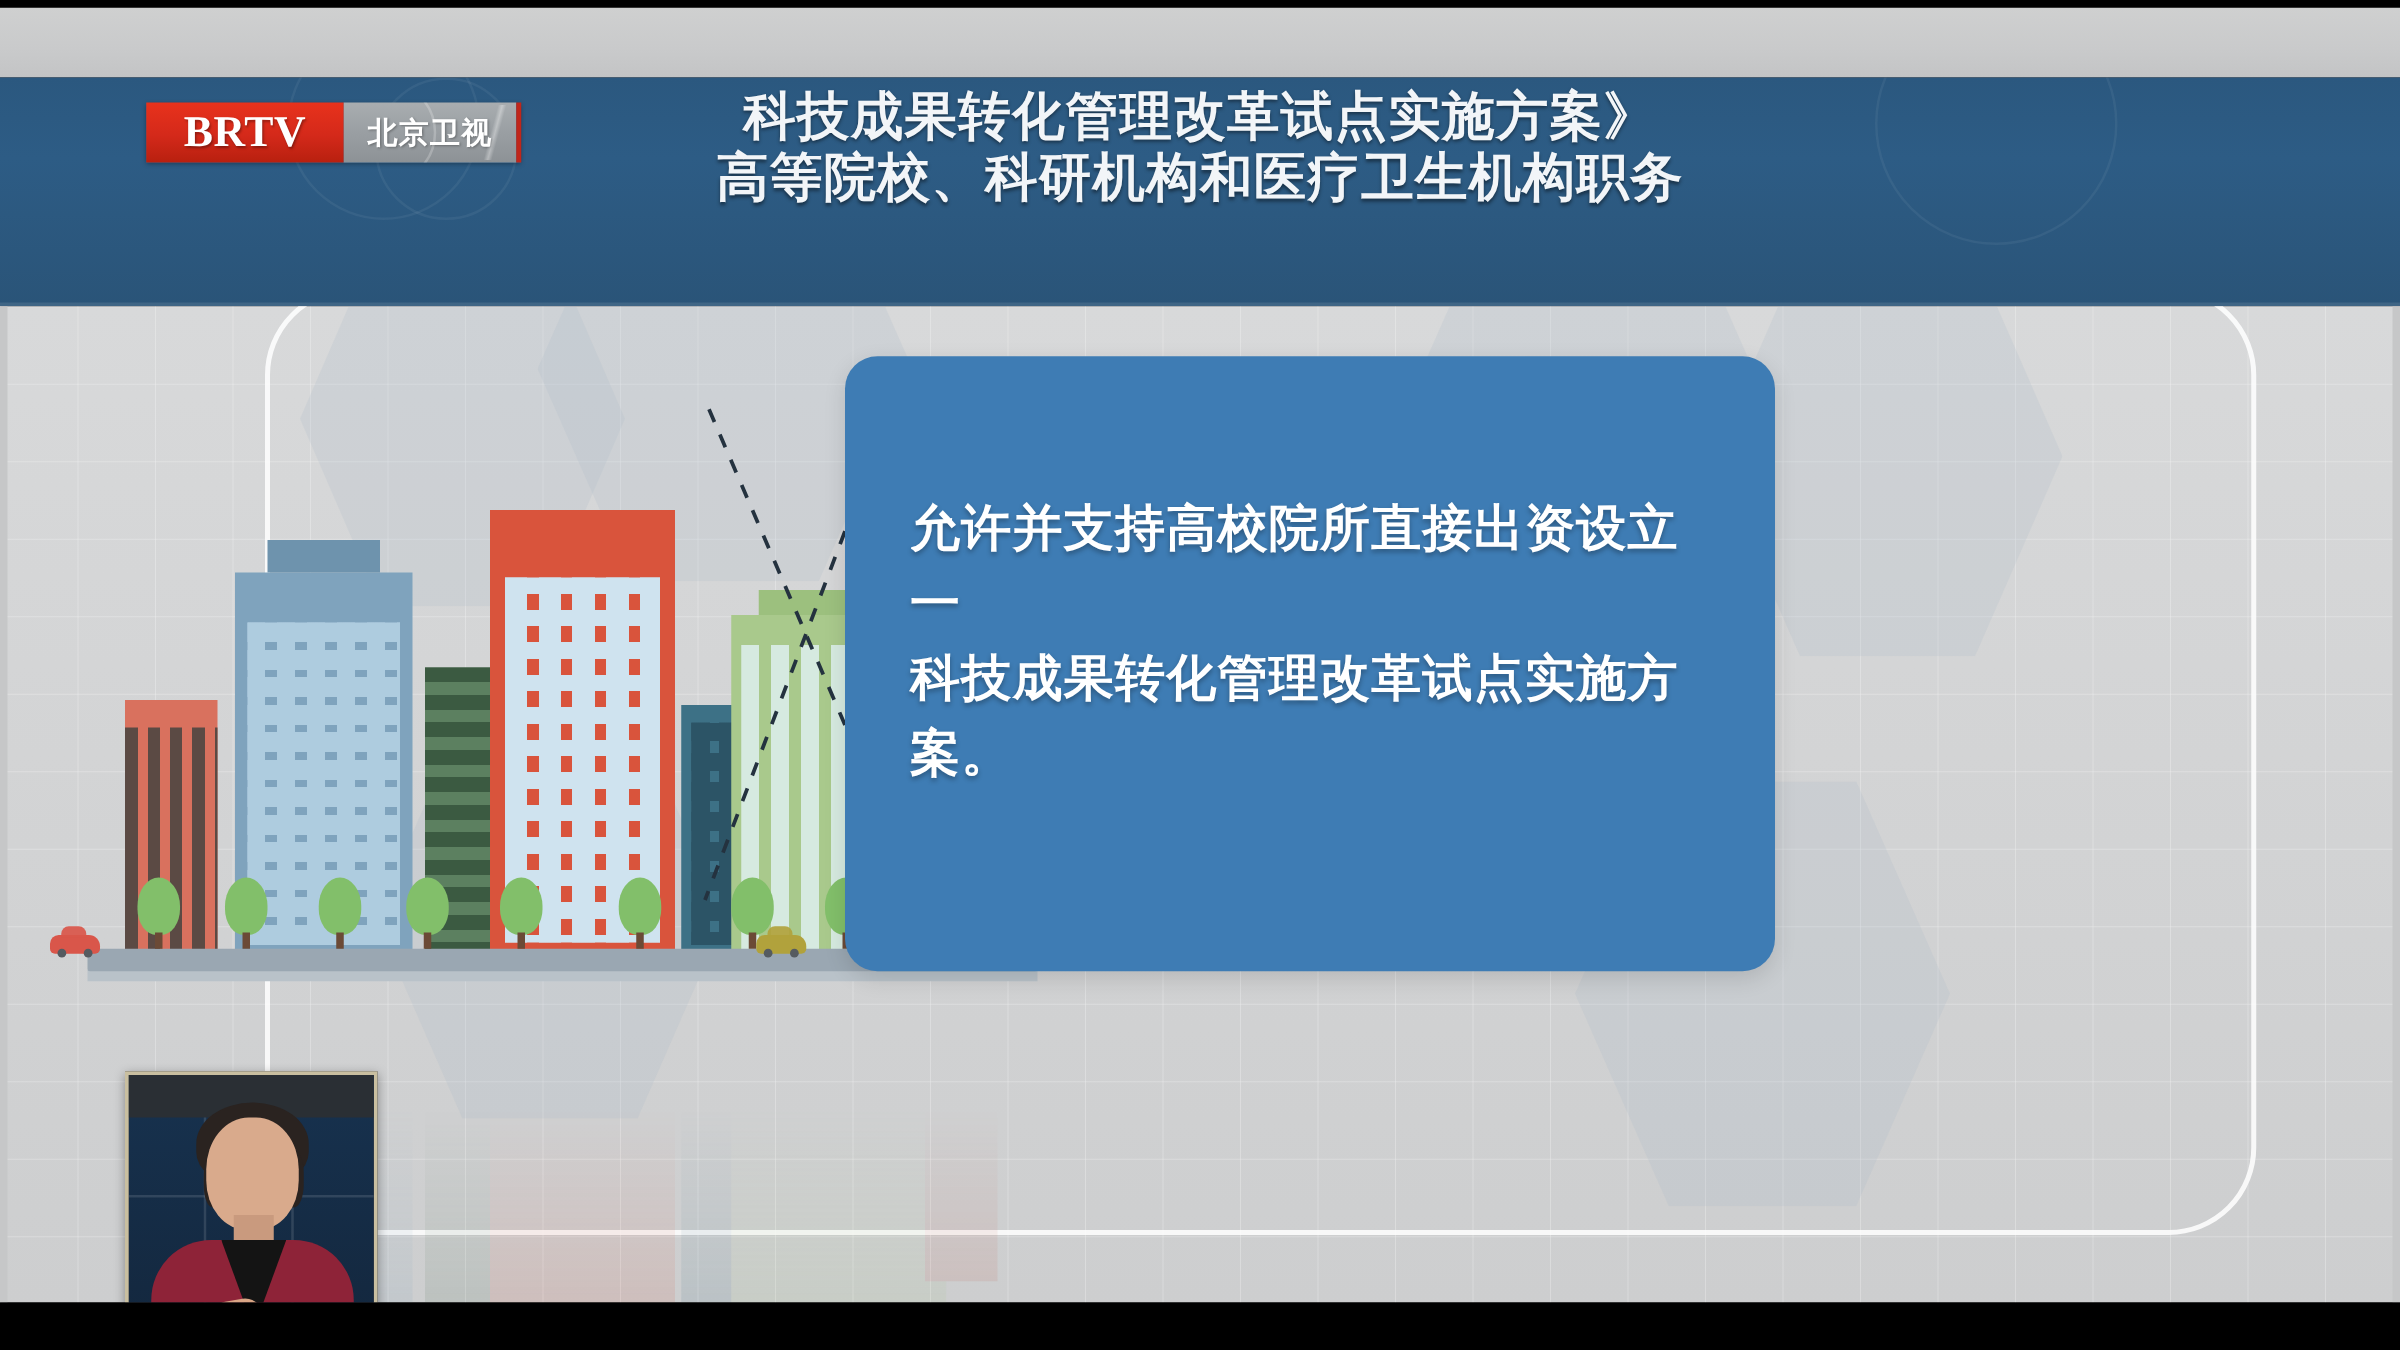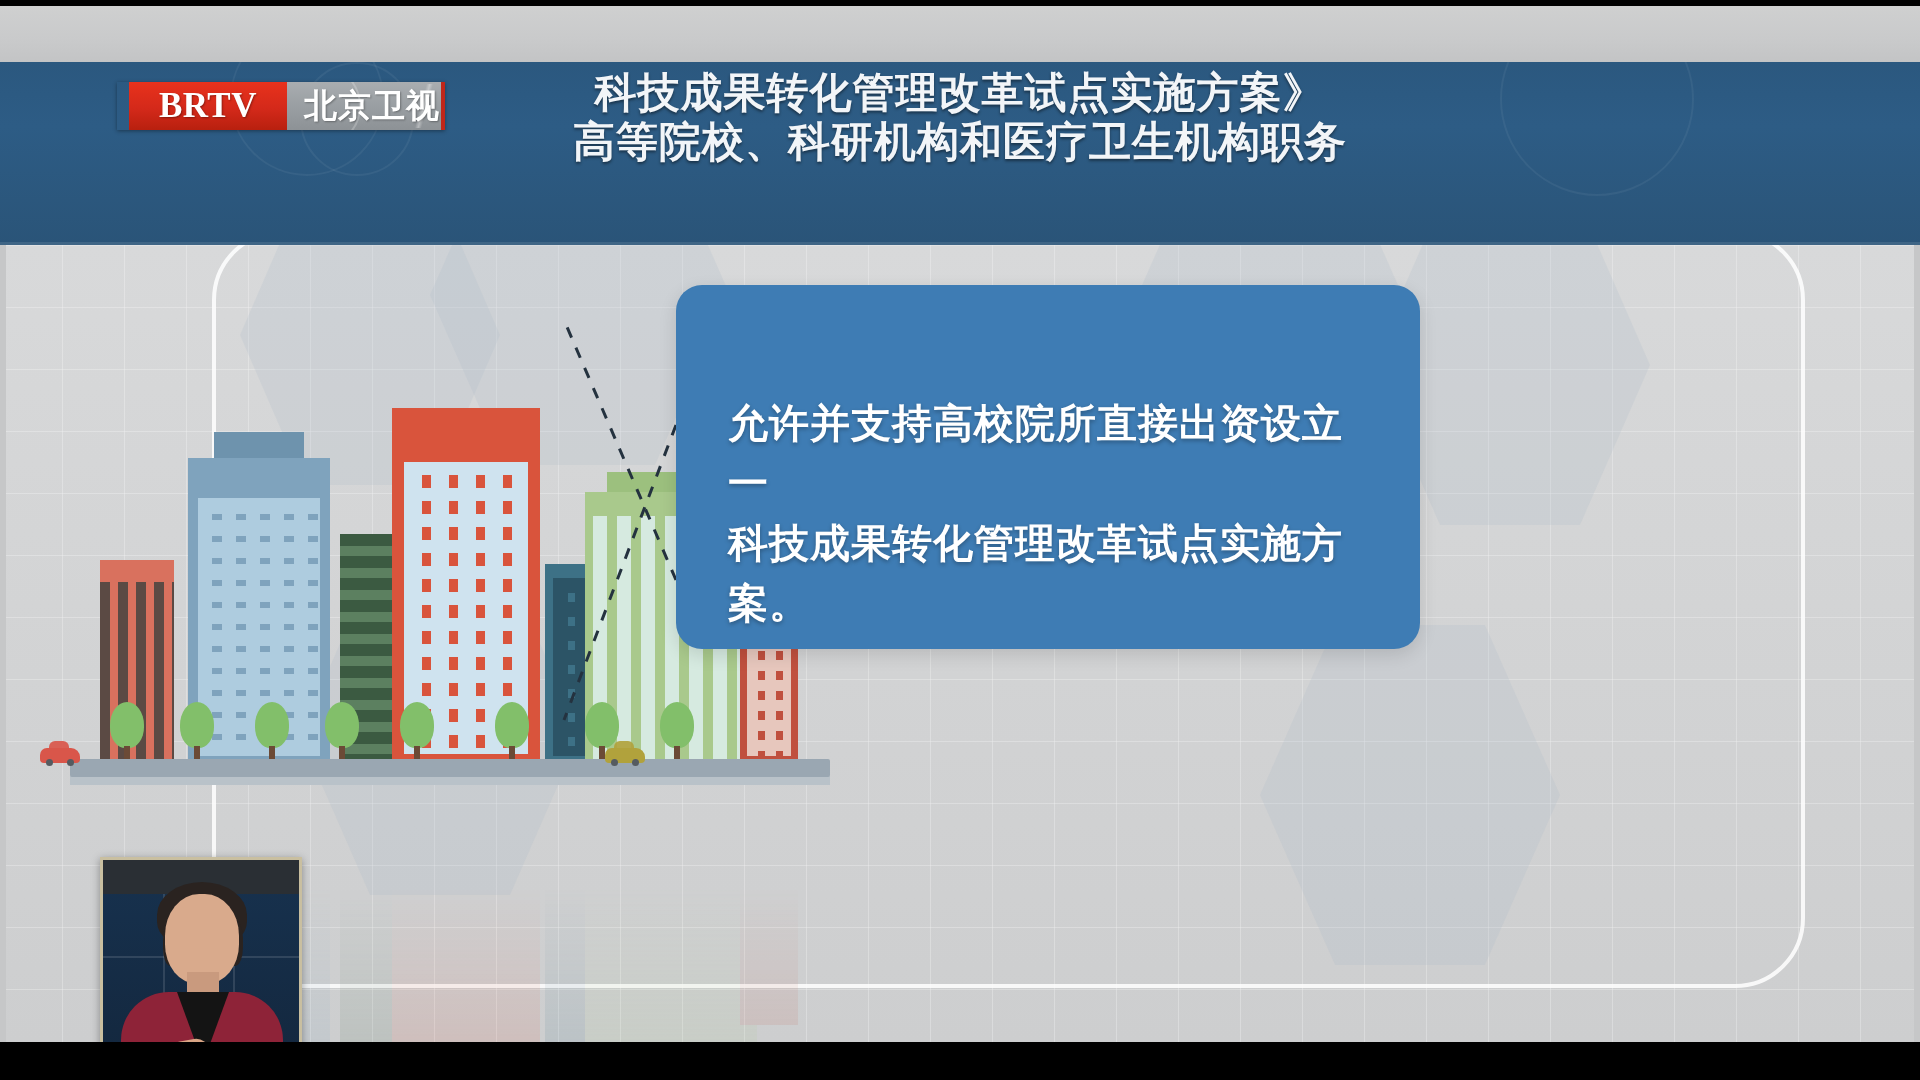--- a/index.html
+++ b/index.html
@@ -96,38 +96,36 @@
     background: linear-gradient(180deg,#e8321c 0%, #d4291a 55%, #b8200f 100%);
     display: flex;
     align-items: center;
     justify-content: center;
     color: #ffffff;
     font-family: "Liberation Serif", "DejaVu Serif", serif;
     font-weight: bold;
     font-size: 35px;
     letter-spacing: 0.5px;
     text-shadow: 1px 1px 2px rgba(0,0,0,0.35);
-    margin-left: 12px;
   }
   #logo-cn {
     width: 138px; height: 48px;
     background: linear-gradient(180deg,#a9adb0 0%, #9ba0a4 45%, #8d9296 100%);
     display: flex;
     align-items: center;
     justify-content: center;
     color: #ffffff;
     font-family: "DejaVu Sans", "Liberation Sans", sans-serif;
     font-weight: bold;
-    font-size: 33px;
+    font-size: 24px;
     letter-spacing: 1px;
     text-shadow: 1px 1px 2px rgba(0,0,0,0.3);
     border-right: 4px solid #c0261a;
     position: relative;
     overflow: hidden;
-    padding-left: 16px;
   }
   #logo-cn::before{
     content:"";
     position:absolute; left:-10px; top:-18px;
     width:80px; height:80px;
     border:2px solid rgba(255,255,255,0.22);
     border-radius:50%;
   }
   #logo-cn::after{
     content:"";
@@ -266,21 +264,21 @@
     opacity: 0.22;
     -webkit-mask-image: linear-gradient(to top, transparent 0%, rgba(0,0,0,0.9) 85%);
     mask-image: linear-gradient(to top, transparent 0%, rgba(0,0,0,0.9) 85%);
     pointer-events:none;
   }
 
   
   #callout {
     position: absolute;
     left: 676px; top: 40px;
-    width: 744px; height: 364px;
+    width: 744px; height: 492px;
     background: #3e7cb4;
     border-radius: 26px;
     box-shadow: 0 6px 18px rgba(0,0,0,0.12);
   }
   #callout-text {
     position: absolute;
     left: 52px; right: 40px;
     top: 108px;
     color: #ffffff;
     font-family: "DejaVu Sans", "Liberation Sans", sans-serif;

